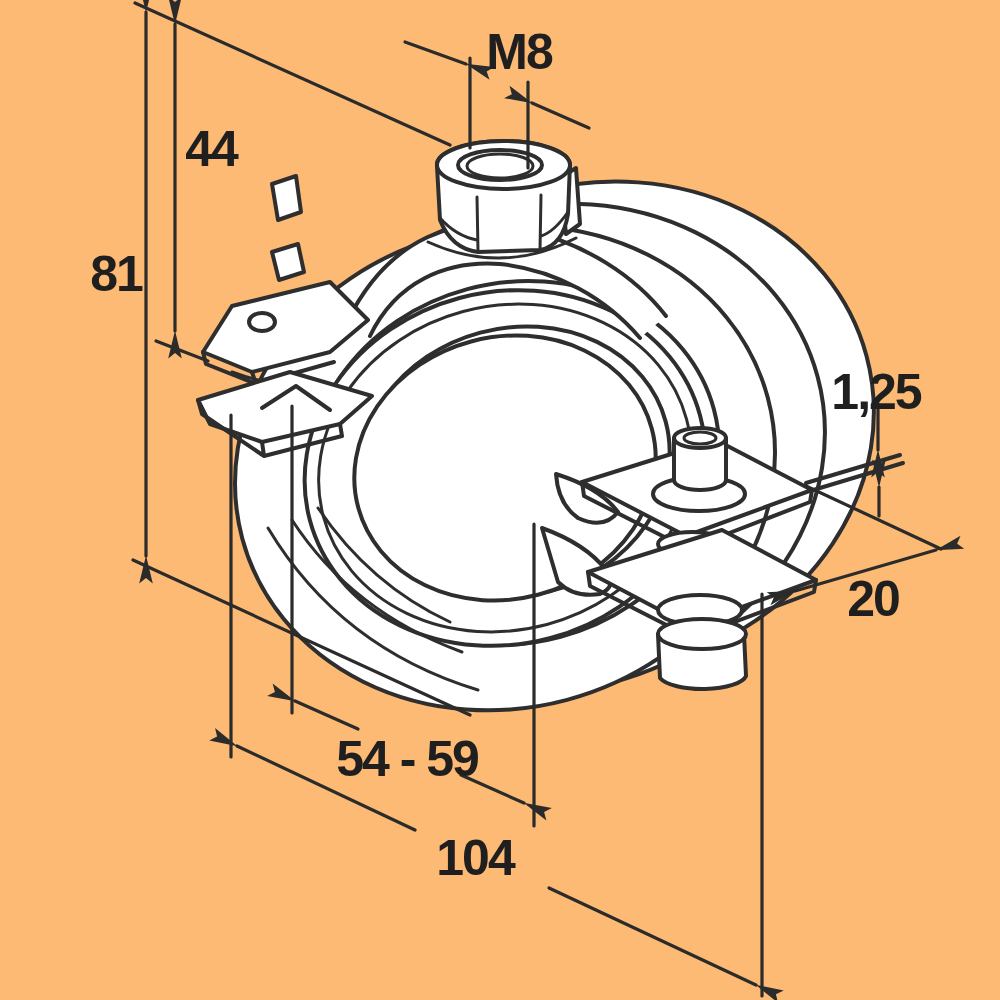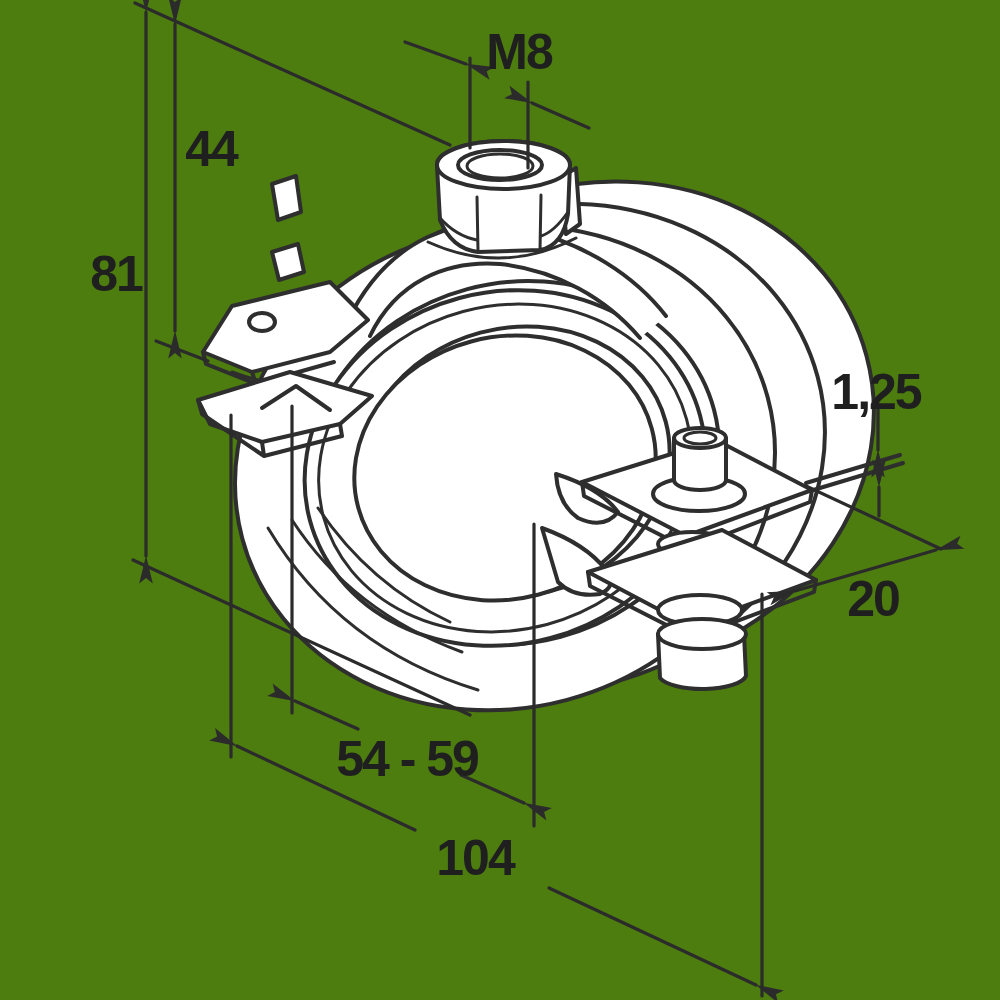--- a/index.html
+++ b/index.html
@@ -1,16 +1,16 @@
 <!DOCTYPE html>
 <html><head>
 <meta charset="utf-8">
 <style>
   html,body{margin:0;padding:0;background:#ffffff;}
-  .stage{position:relative;width:1000px;height:1000px;background:#4d7c0f;overflow:hidden;
+  .stage{position:relative;width:1000px;height:1000px;background:#fdba74;overflow:hidden;
          font-family:"Liberation Sans",sans-serif;}
   svg{display:block;width:1000px;height:1000px;}
   .fw{fill:#ffffff;stroke:#2e2e2e;stroke-width:4;stroke-linejoin:round;stroke-linecap:round;}
   .ln{fill:none;stroke:#2e2e2e;stroke-width:4;stroke-linejoin:round;stroke-linecap:round;}
   .thin{fill:none;stroke:#2e2e2e;stroke-width:3;stroke-linecap:round;}
   .dim{fill:none;stroke:#2b2b2b;stroke-width:3.2;stroke-linecap:round;}
   .lbl{font-family:"Liberation Sans",sans-serif;font-weight:700;font-size:50px;
        letter-spacing:-2px;fill:#1f1f1f;text-anchor:middle;}
 </style>
 </head>

